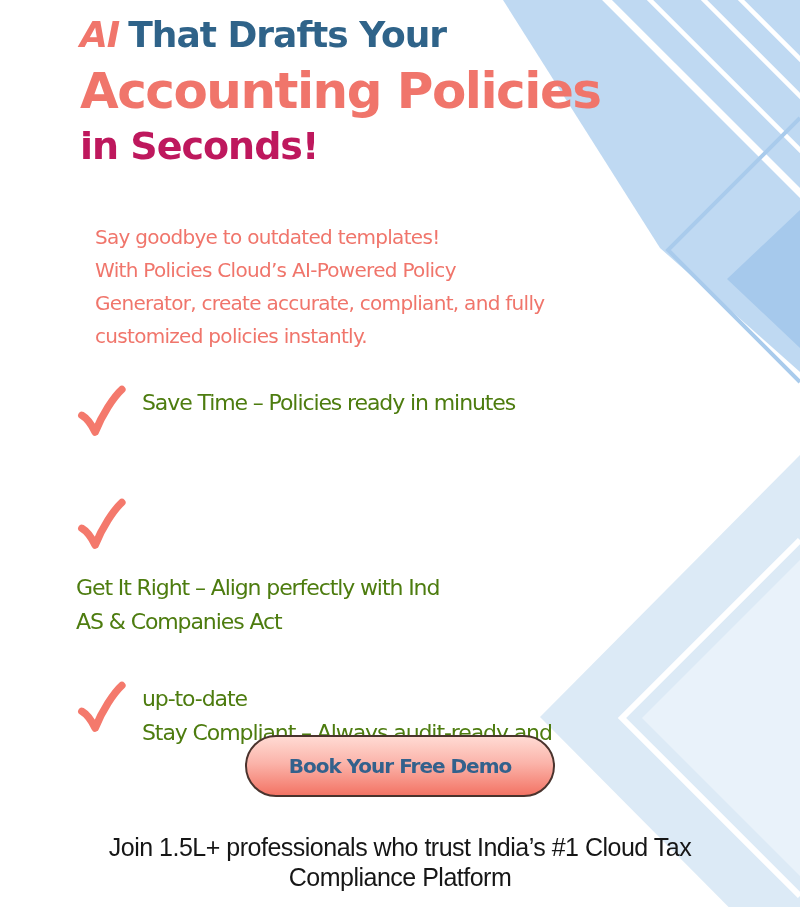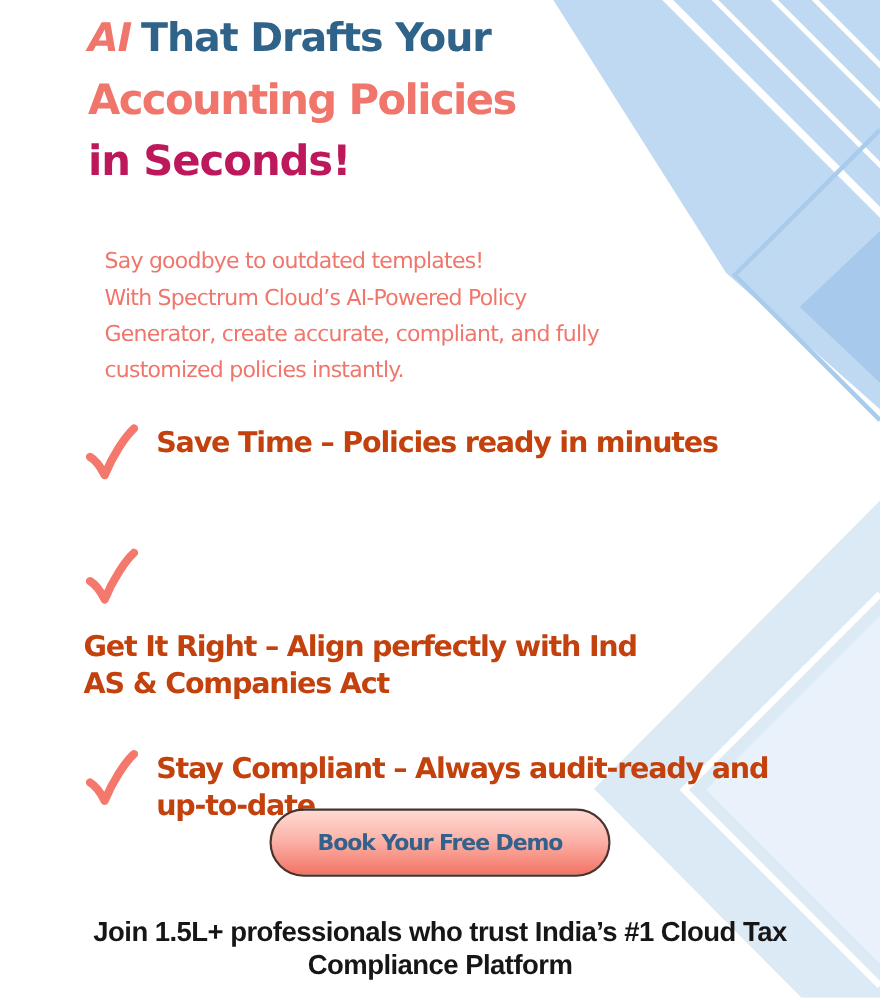--- a/index.html
+++ b/index.html
@@ -8,53 +8,53 @@
     background:#ffffff;font-family:"DejaVu Sans",sans-serif;
   }
   .bg{position:absolute;inset:0;z-index:0;}
   .content{position:absolute;inset:0;z-index:1;}
 
   
   .title{position:absolute;left:80px;top:10px;margin:0;font-weight:bold;}
   .title .tline{display:block;}
   .t1{font-size:36px;line-height:50px;letter-spacing:-1px;color:#2F6389;}
   .t1 .accent{color:#F0756B;margin-right:9px;font-style:italic;}
-  .t2{font-size:38px;line-height:62px;letter-spacing:-1.5px;color:#F0756B;}
+  .t2{font-size:50px;line-height:62px;letter-spacing:-1.5px;color:#F0756B;}
   .t3{font-size:38px;line-height:48px;letter-spacing:-1px;color:#be185d;}
 
   
   .desc{position:absolute;left:79px;top:205px;margin:16px;color:#F0756B;
         font-size:20px;line-height:33px;letter-spacing:-0.7px;font-weight:normal;}
   .desc span{display:block;}
 
   
   .benefits{position:absolute;left:76px;top:384px;margin:0;padding:0;list-style:none;width:660px;}
   .benefits li{display:flex;align-items:flex-start;gap:16px;}
   .benefits li.b1{margin-bottom:57px;}
   .benefits li.b2{margin-bottom:41px;flex-direction:column;}
   .check{width:50px;height:56px;flex-shrink:0;}
-  .btext{display:block;padding-top:2px;color:#c2410c;font-weight:bold;
-         font-size:26px;line-height:34px;letter-spacing:-1.1px;}
+  .btext{display:block;padding-top:2px;color:#4d7c0f;font-weight:normal;
+         font-size:22px;line-height:34px;letter-spacing:-1.1px;}
   .btext span{display:block;}
 
   
   .cta-row{position:absolute;left:0;top:735px;width:100%;display:flex;justify-content:center;}
   .cta{
     height:62px;padding:0 20px;min-width:310px;border-radius:32px;cursor:pointer;
     border:2px solid #4A332D;
     background:linear-gradient(180deg,#FFDAD3 0%,#FBB4AA 45%,#F37465 100%);
     color:#33618C;font-family:"DejaVu Sans",sans-serif;font-weight:bold;
     font-size:20px;letter-spacing:-1px;
   }
 
   
   .footer{position:absolute;left:0;top:832px;width:100%;text-align:center;
           font-family:"Liberation Sans",sans-serif;color:#161616;
           font-size:25px;line-height:30px;letter-spacing:-0.5px;}
-  .footer span{display:block;font-weight:bold;}
+  .footer span{display:block;}
 </style>
 </head>
 <body>
 
 <div class="stage">
 
   <svg class="bg" viewBox="0 0 800 907" aria-hidden="true">
     <defs>
       <clipPath id="clipTri">
           <polygon points="503,0 800,0 800,372 660,248"></polygon>
@@ -81,21 +81,21 @@
   <div class="content">
 
     <h1 class="title">
       <span class="tline t1"><span class="accent">AI</span><span>That Drafts Your</span></span>
       <span class="tline t2">Accounting Policies</span>
       <span class="tline t3">in Seconds!</span>
     </h1>
 
     <p class="desc">
       <span>Say goodbye to outdated templates!</span>
-      <span>With Spectrum Cloud’s AI-Powered Policy</span>
+      <span>With Policies Cloud’s AI-Powered Policy</span>
       <span>Generator, create accurate, compliant, and fully</span>
       <span>customized policies instantly.</span>
     </p>
 
     <ul class="benefits">
       <li class="b1">
         <svg class="check" viewBox="0 0 60 62">
           <path d="M7 35 C14 39 19 47 23 55 C31 35 45 13 55 4" fill="none" stroke="#F4796C" stroke-width="9" stroke-linecap="round" stroke-linejoin="round"></path>
         </svg>
         <span class="btext">
@@ -109,22 +109,22 @@
         <span class="btext">
           <span>Get It Right – Align perfectly with Ind</span>
           <span>AS &amp; Companies Act</span>
         </span>
       </li>
       <li class="b3">
         <svg class="check" viewBox="0 0 60 62">
           <path d="M7 35 C14 39 19 47 23 55 C31 35 45 13 55 4" fill="none" stroke="#F4796C" stroke-width="9" stroke-linecap="round" stroke-linejoin="round"></path>
         </svg>
         <span class="btext">
+          <span>up-to-date</span>
           <span>Stay Compliant – Always audit-ready and</span>
-          <span>up-to-date</span>
         </span>
       </li>
     </ul>
 
     <div class="cta-row">
       <button class="cta">Book Your Free Demo</button>
     </div>
 
     <div class="footer">
       <span>Join 1.5L+ professionals who trust India’s #1 Cloud Tax</span>

